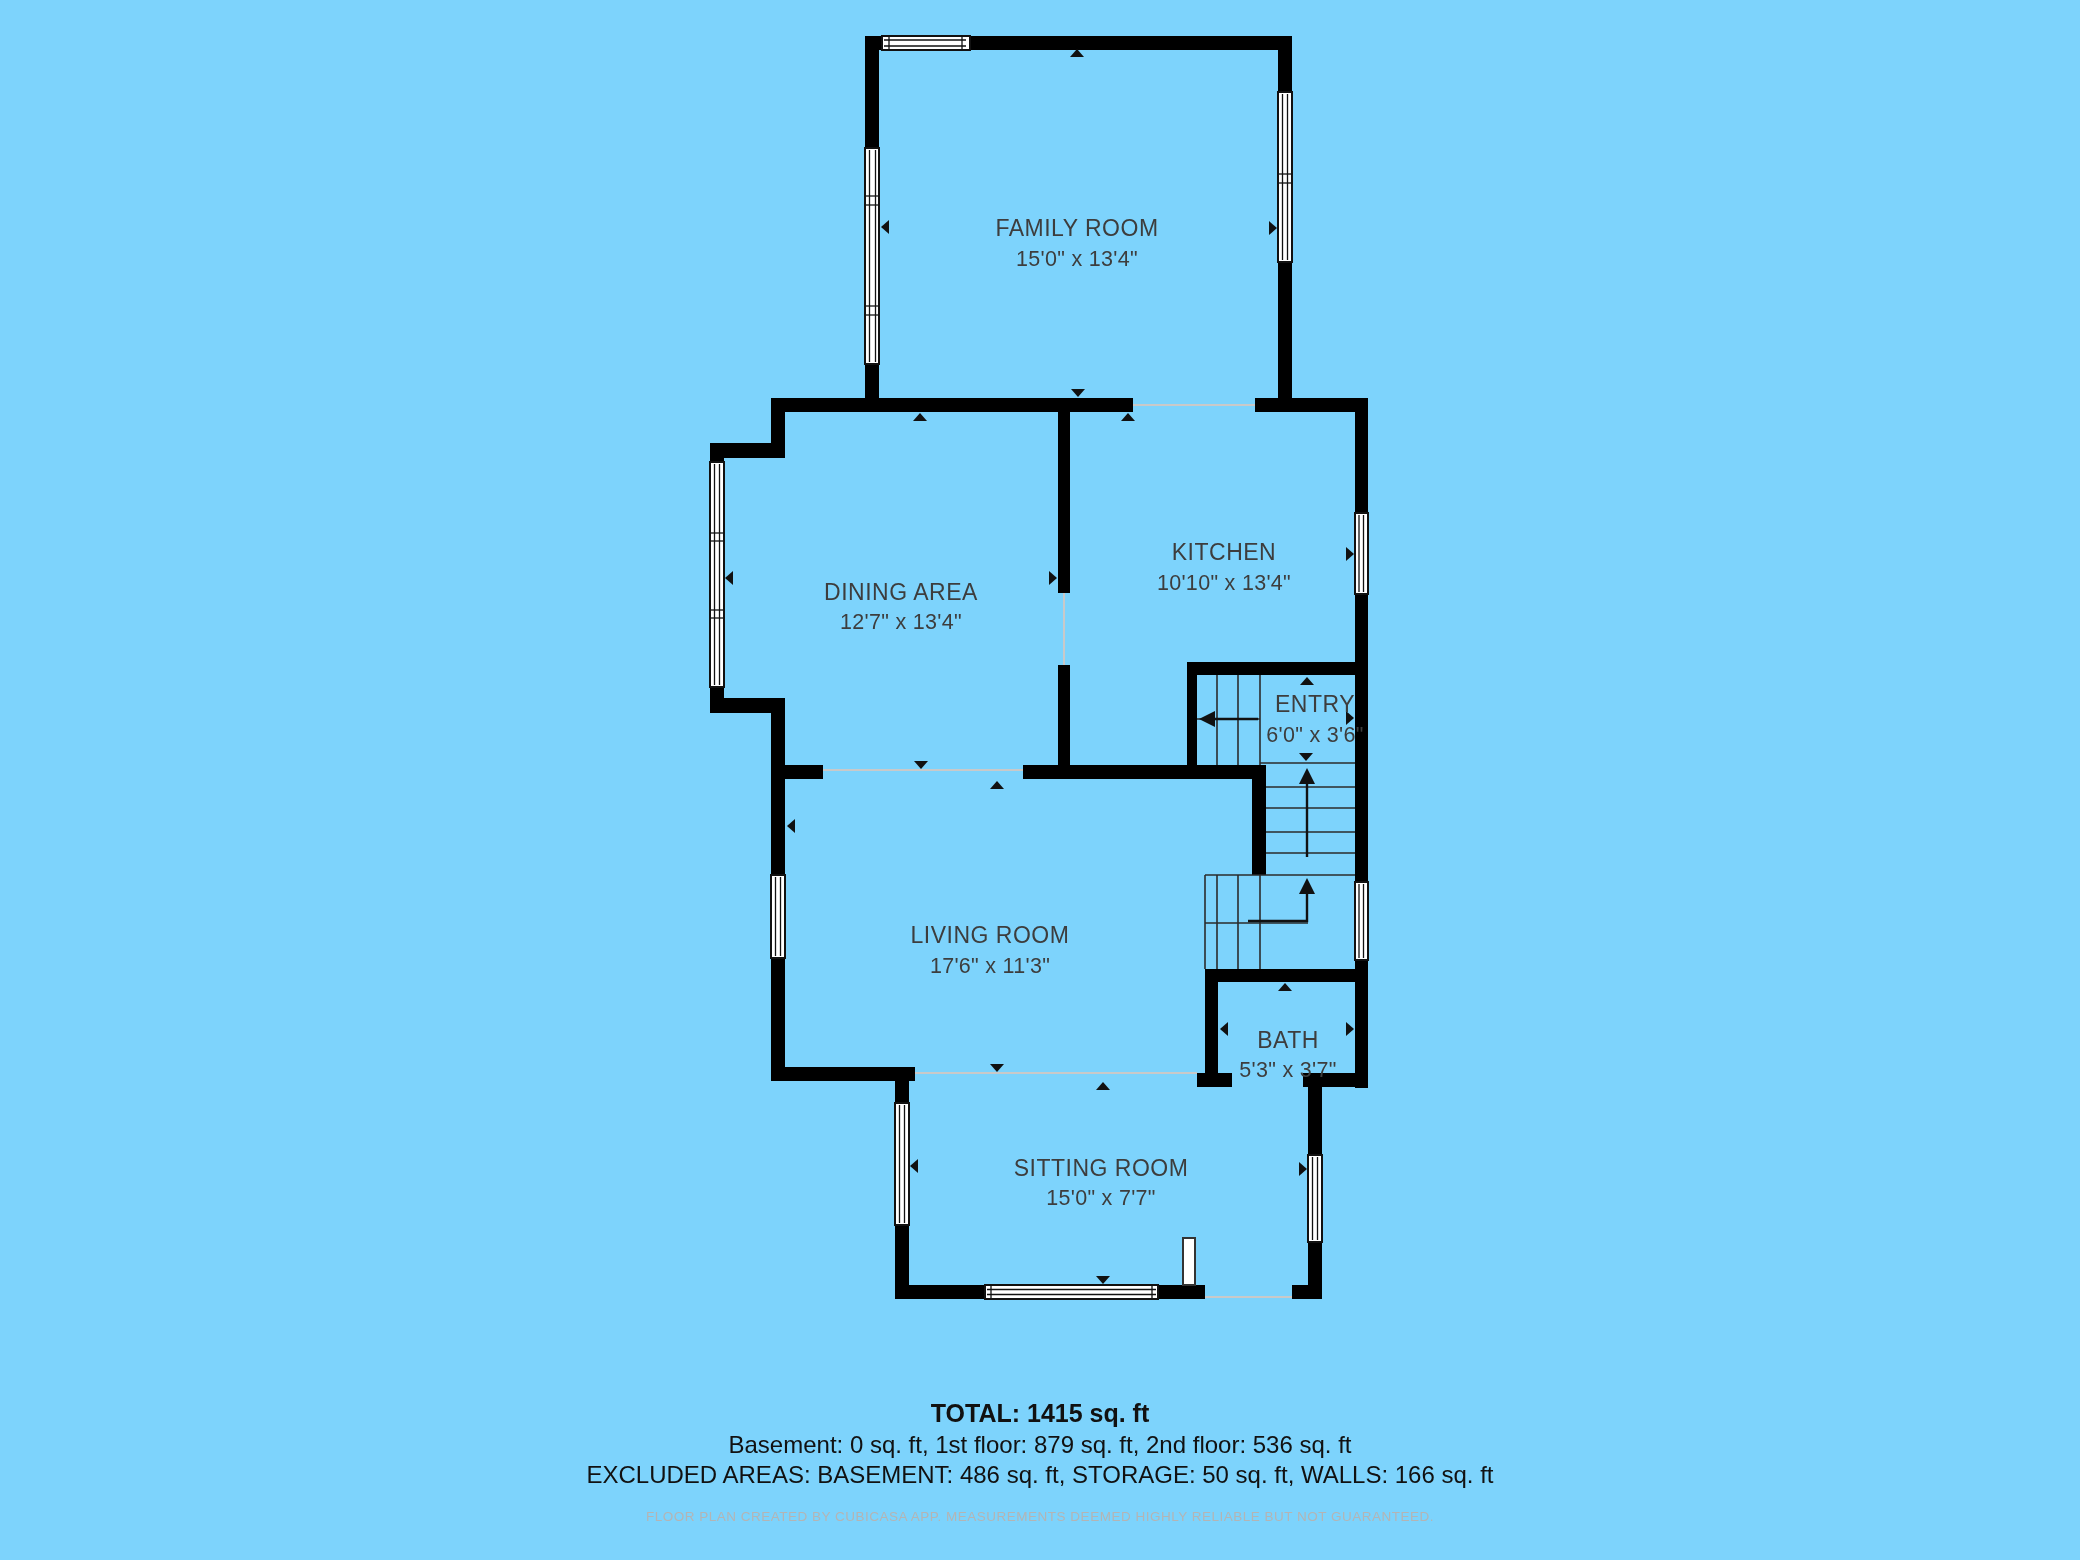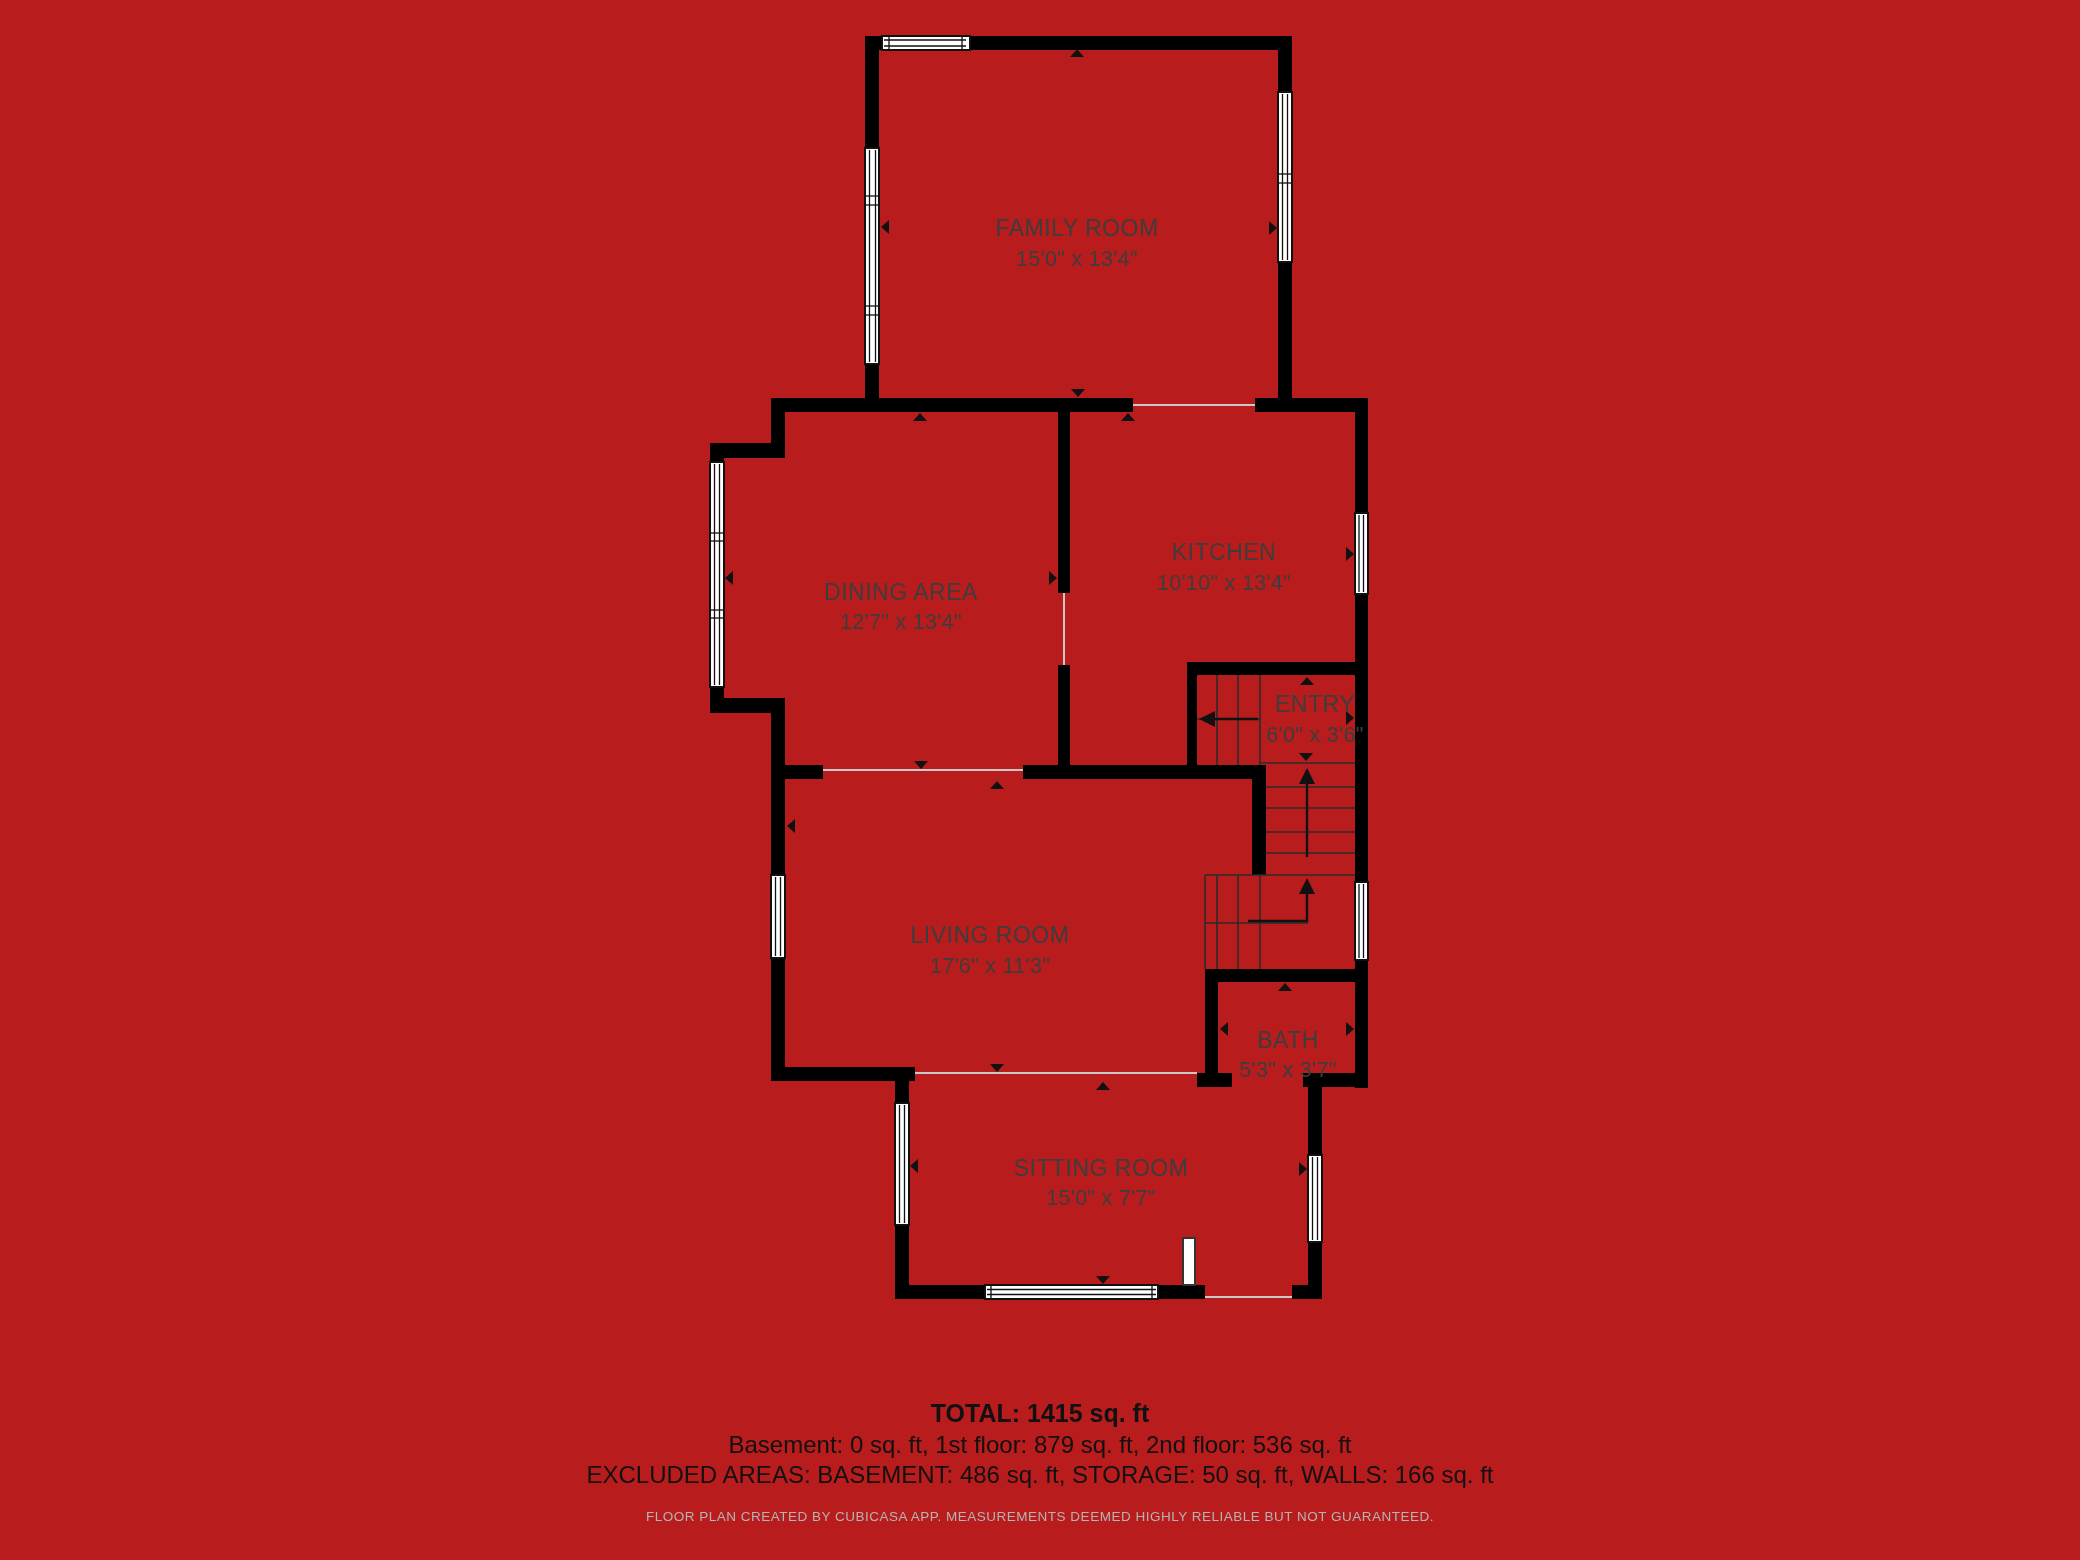--- a/index.html
+++ b/index.html
@@ -1,17 +1,17 @@
 <!DOCTYPE html>
 <html><head>
 <meta charset="utf-8">
 <title>Floor Plan</title>
 <style>
   html,body{margin:0;padding:0;background:#ffffff;}
-  .page{width:2080px;height:1560px;background:#b91c1c;position:relative;overflow:hidden;}
+  .page{width:2080px;height:1560px;background:#7dd3fc;position:relative;overflow:hidden;}
   svg{display:block;}
   .wall{fill:#000000;stroke:none;}
   .win{fill:#ffffff;stroke:#111111;stroke-width:2;}
   .winline{stroke:#111111;stroke-width:1.3;fill:none;}
   .open{stroke:#c9c9c9;stroke-width:2;fill:none;}
   .stair{stroke:#2b2b2b;stroke-width:1.6;fill:none;}
   .arrow{stroke:#111111;stroke-width:2.4;fill:none;}
   .mk{fill:#111111;stroke:none;}
   .door{fill:#ffffff;stroke:#333333;stroke-width:2;}
   .rname{font:400 23px "Liberation Sans",sans-serif;fill:#3d3d3d;letter-spacing:0.5px;text-anchor:middle;}

